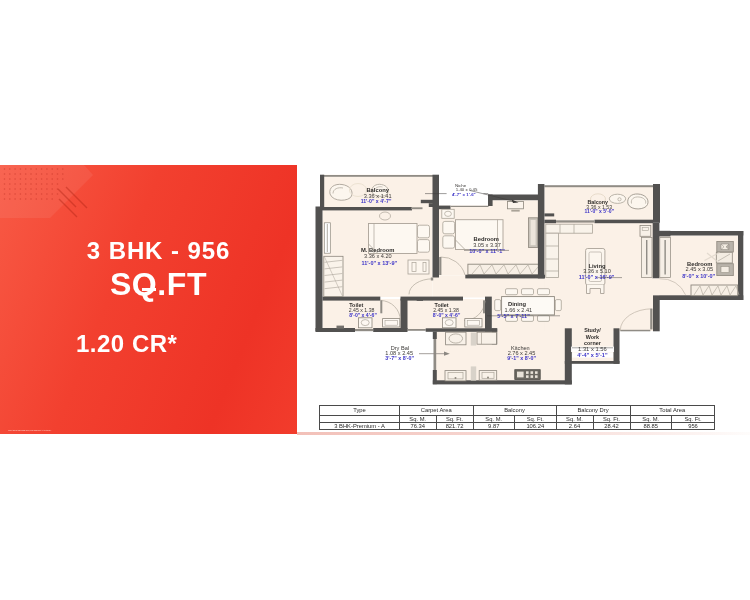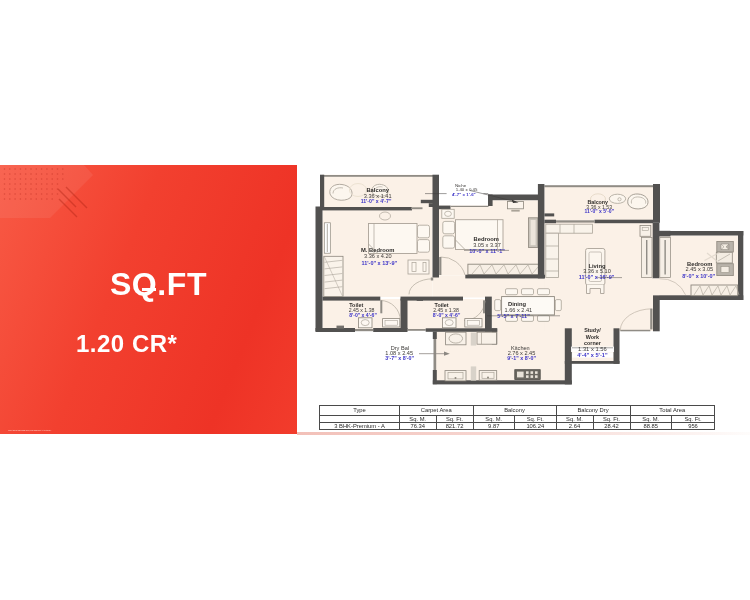--- a/index.html
+++ b/index.html
@@ -109,20 +109,21 @@
         </g>
 
     <g stroke="#a81f10" stroke-width="1.4" opacity="0.38">
       <line x1="58" y1="24" x2="76" y2="42"></line>
       <line x1="66" y1="22" x2="87" y2="43"></line>
       <line x1="59" y1="34" x2="77" y2="52"></line>
     </g>
   </svg>
 </div>
 
+<h1 style="position:absolute;left:10px;top:236.5px;width:297px;text-align:center;color:#fff;font-size:24px;font-weight:bold;letter-spacing:0.9px;margin:0;font-family:'Liberation Sans',sans-serif;">3 BHK - 956</h1>
 
 <h1 style="position:absolute;left:10px;top:266px;width:297px;text-align:center;color:#fff;font-size:32px;font-weight:bold;letter-spacing:0.6px;margin:0;font-family:'Liberation Sans',sans-serif;">SQ.FT</h1>
 
 <div style="position:absolute;left:141.5px;top:288px;width:14.5px;height:2.6px;background:#fff;"></div>
 
 <div class="cr">1.20 CR*</div>
 
 <div class="tnc">*T&amp;C AND BASE PRICE ONLY, PLS CONFIRM AVAILABILITY</div>
 
 <div class="pinkline"></div>

